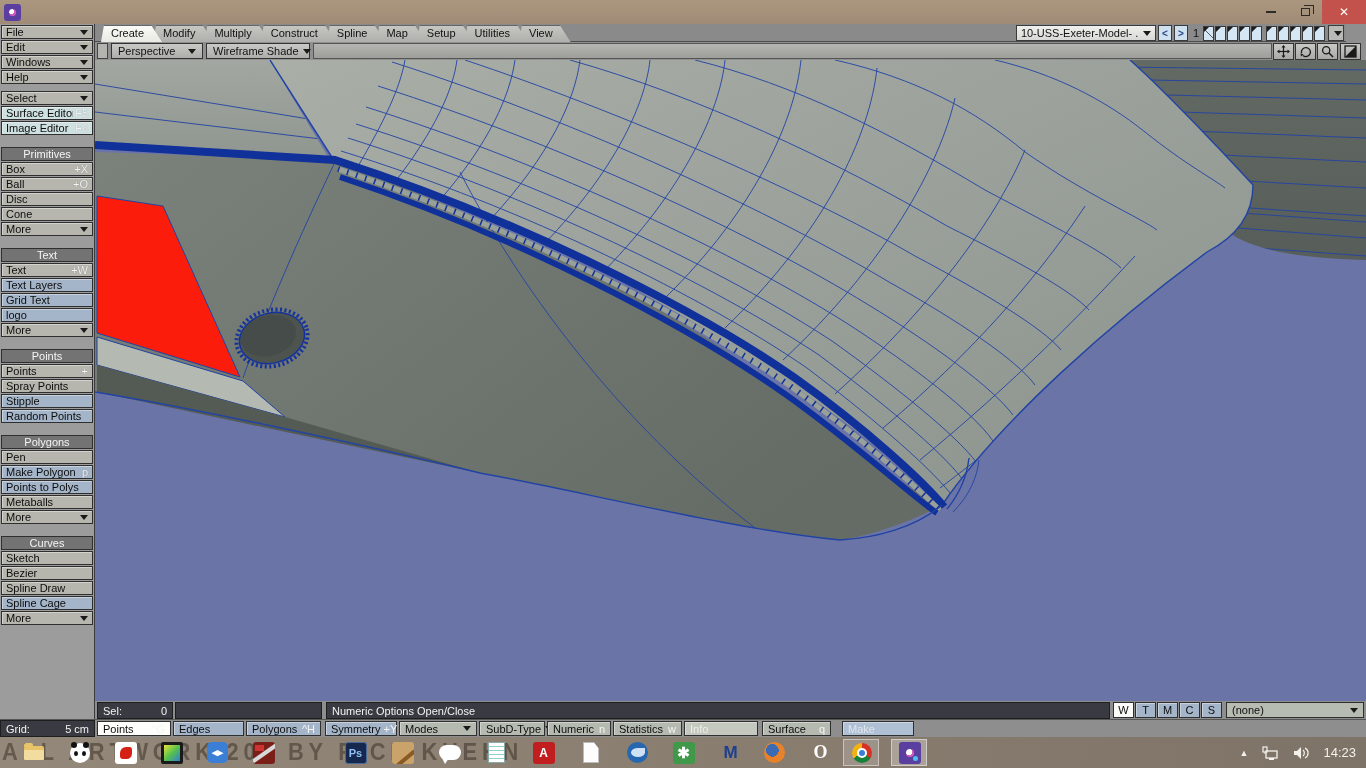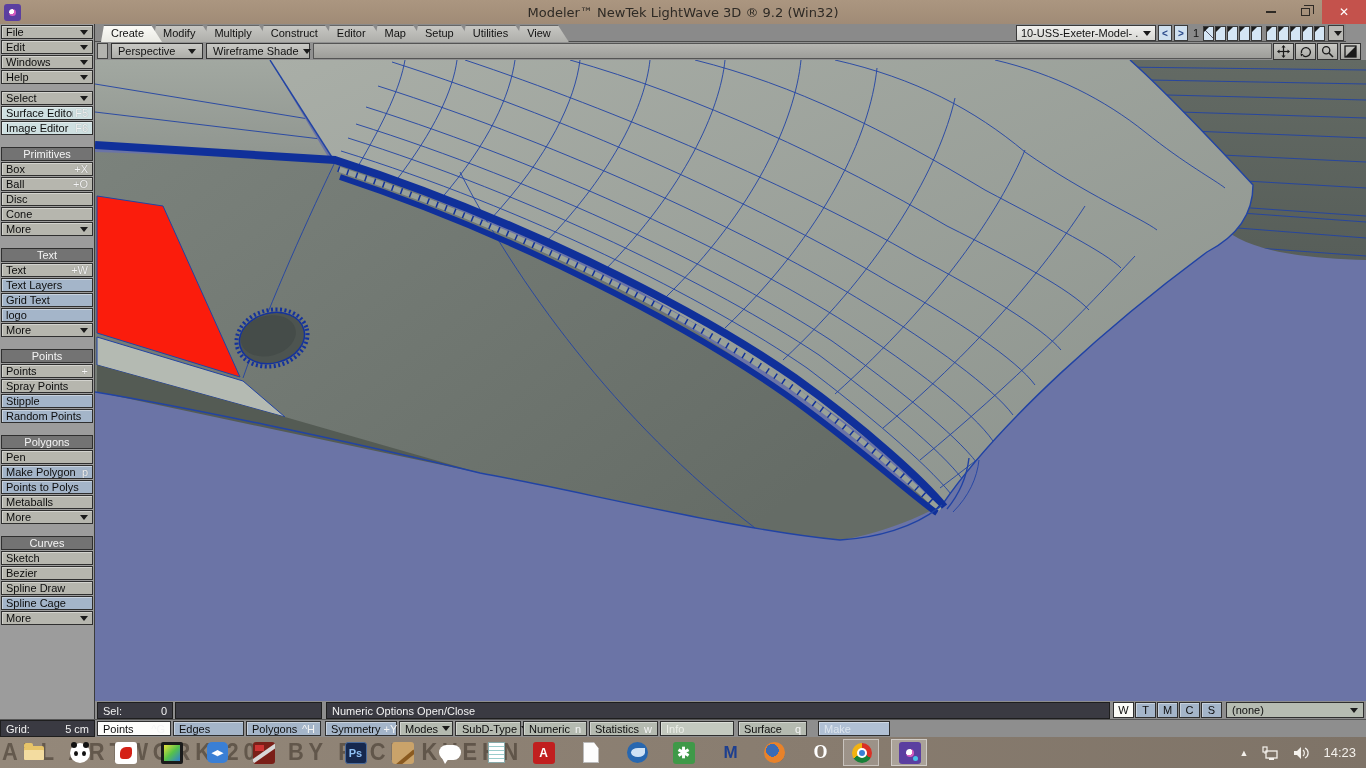--- a/index.html
+++ b/index.html
@@ -127,39 +127,38 @@
   
   .ic-square { width:22px; height:22px; border-radius:3px; display:flex; align-items:center; justify-content:center; }
 </style>
 </head>
 <body>
 
 <div id="titlebar">
   <div id="tb-logo">
       <i></i>
     </div>
-  <div id="tb-title">Modeler™ NewTek LightWave 3D ® 9.2 (Win32)</div>
   <div id="tb-btns">
     <div class="tbbtn">
         <span class="min-glyph"></span>
       </div>
     <div class="tbbtn">
         <span class="restore-glyph"></span>
       </div>
     <div class="tbbtn close">✕</div>
   </div>
 </div>
 
 <div id="menuband">
   <div id="tabs">
       <div class="tab active">Create</div>
       <div class="tab">Modify</div>
       <div class="tab">Multiply</div>
       <div class="tab">Construct</div>
-      <div class="tab">Editor</div>
+      <div class="tab">Spline</div>
       <div class="tab">Map</div>
       <div class="tab">Setup</div>
       <div class="tab">Utilities</div>
       <div class="tab">View</div>
     </div>
   <div id="object-cluster">
     <div id="object-selector">
       <span class="val">10-USS-Exeter-Model-  ...</span>
       <span class="caret"></span>
     </div>
@@ -519,21 +518,21 @@
       <span class="lbl">Edges</span>
     </div>
     <div class="bbtn blue" style="width: 75px; margin-right: 4px;">
       <span class="lbl">Polygons</span>
       <span class="sc">^H</span>
     </div>
     <div class="bbtn blue" style="width: 72px; margin-right: 2px;">
       <span class="lbl">Symmetry</span>
       <span class="sc">+Y</span>
     </div>
-    <div class="bbtn tan" style="width: 54px; margin-right: 2px;">
+    <div class="bbtn tan" style="width: 78px; margin-right: 2px;">
       <span class="lbl">Modes</span>
       <span class="caret"></span>
     </div>
     <div class="bbtn tan" style="width: 66px; margin-right: 2px; padding-left: 6px;">
       <span class="lbl">SubD-Type</span>
       <span class="caret"></span>
     </div>
     <div class="bbtn tan" style="width: 64px; margin-right: 2px;">
       <span class="lbl">Numeric</span>
       <span class="sc">n</span>

